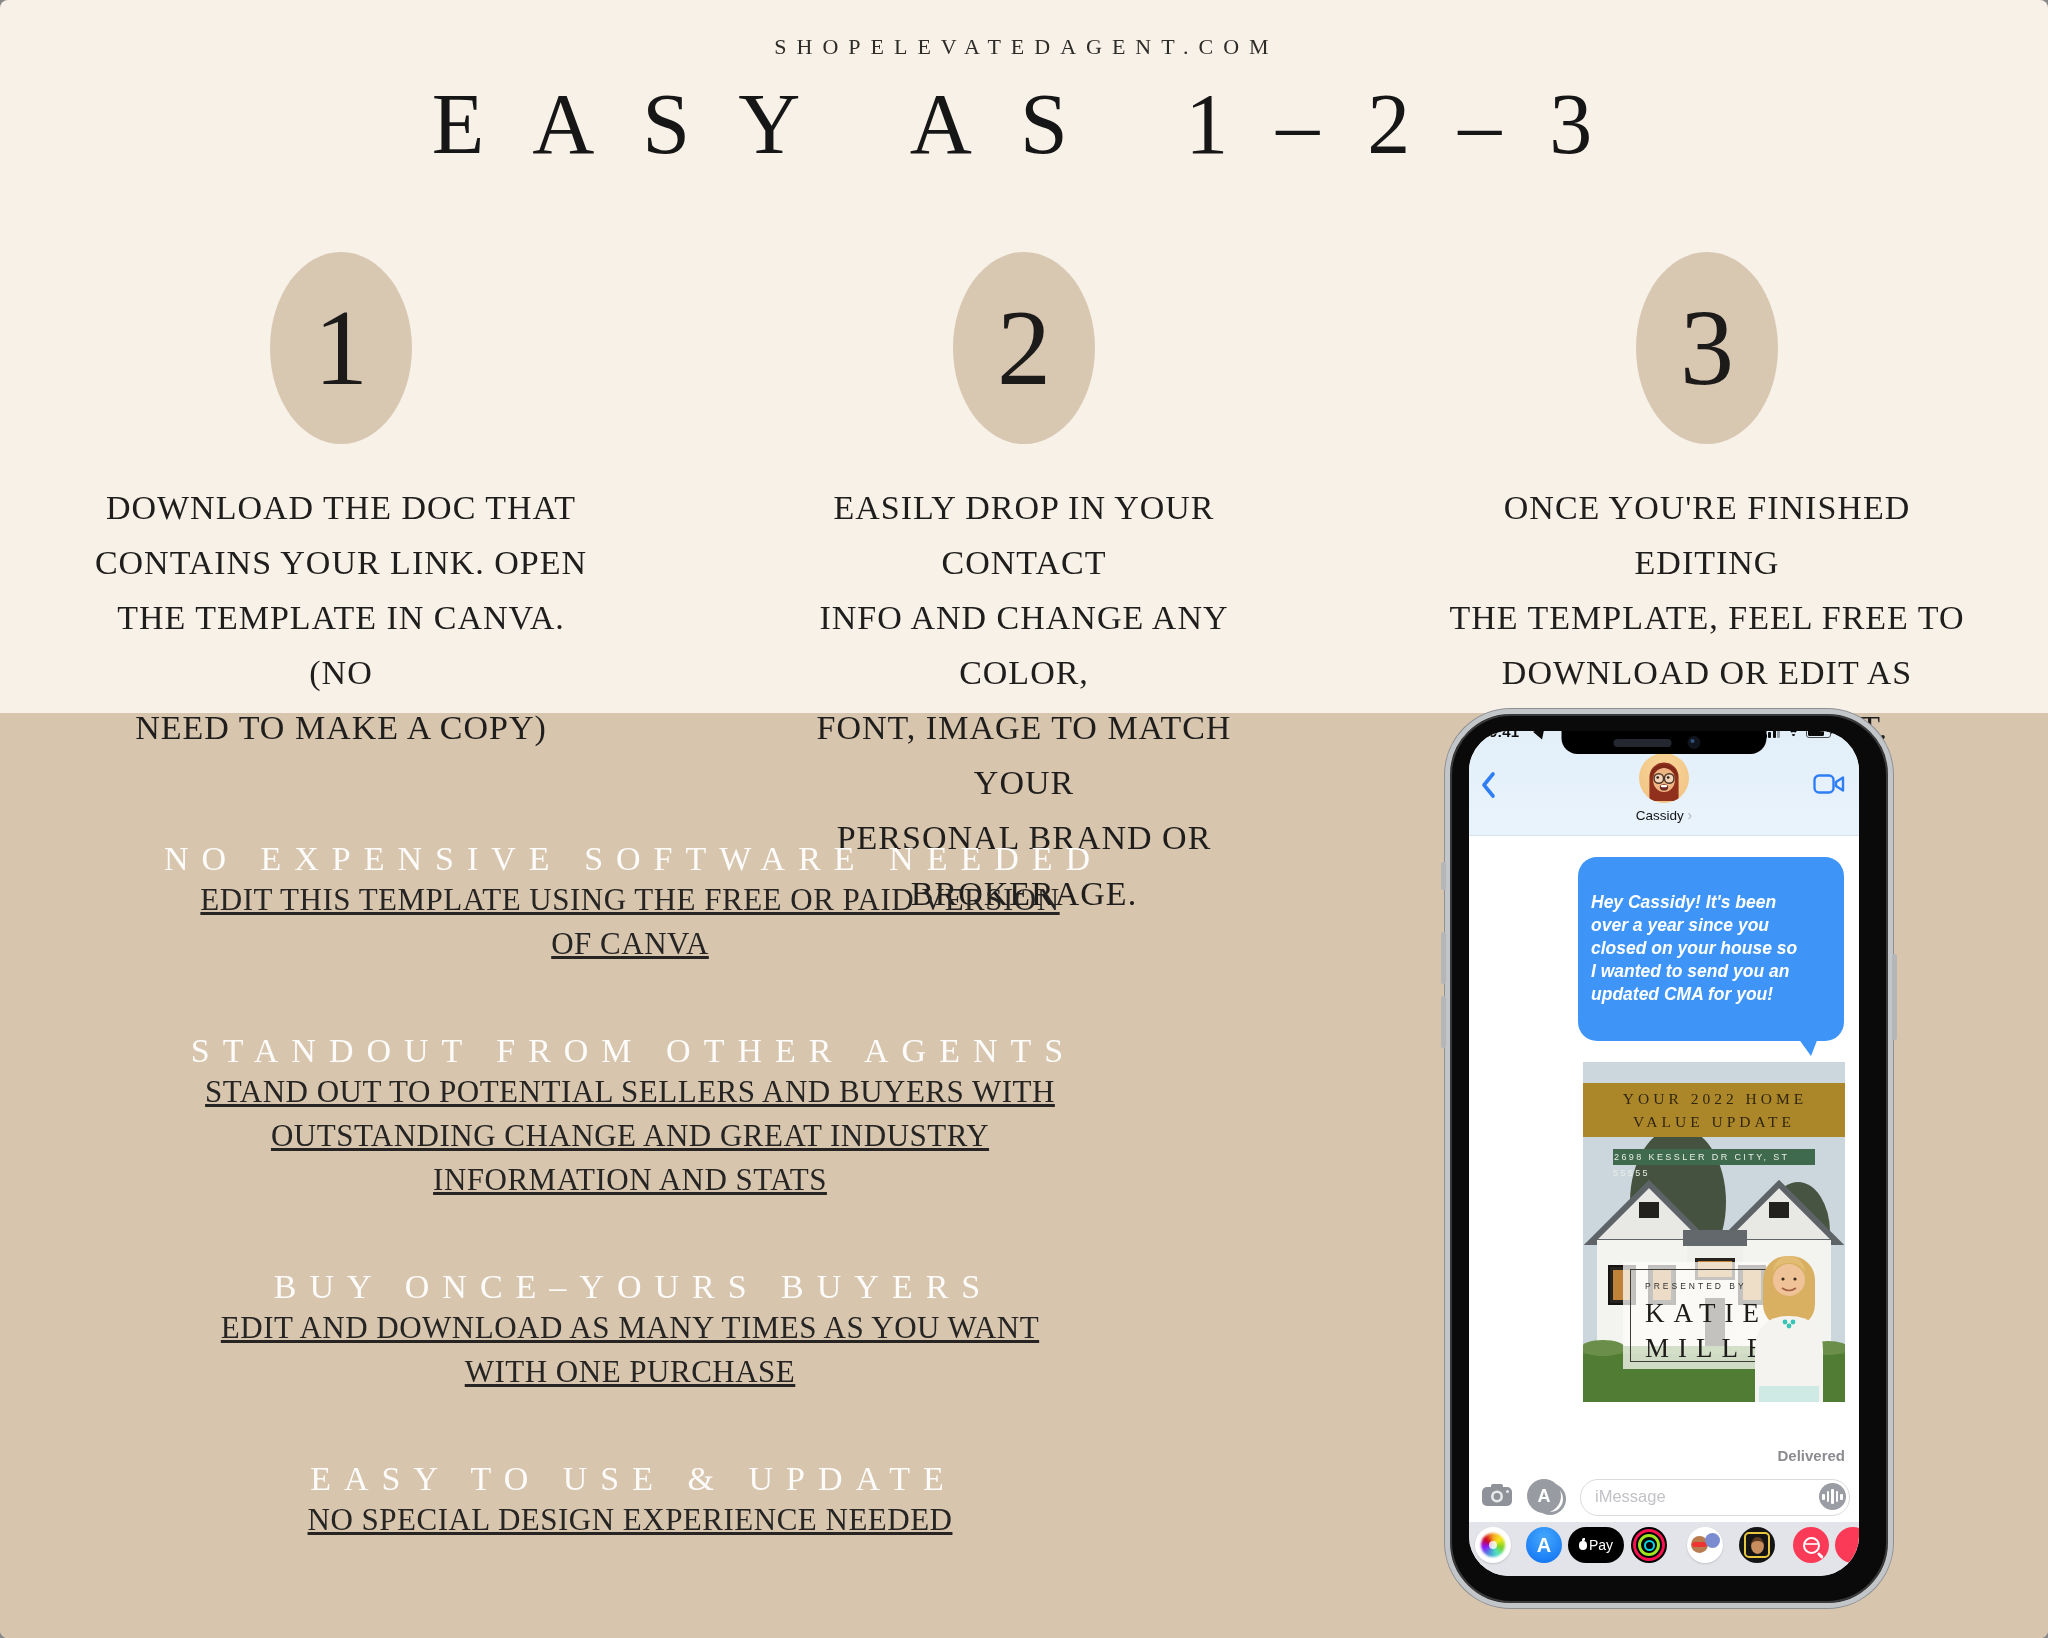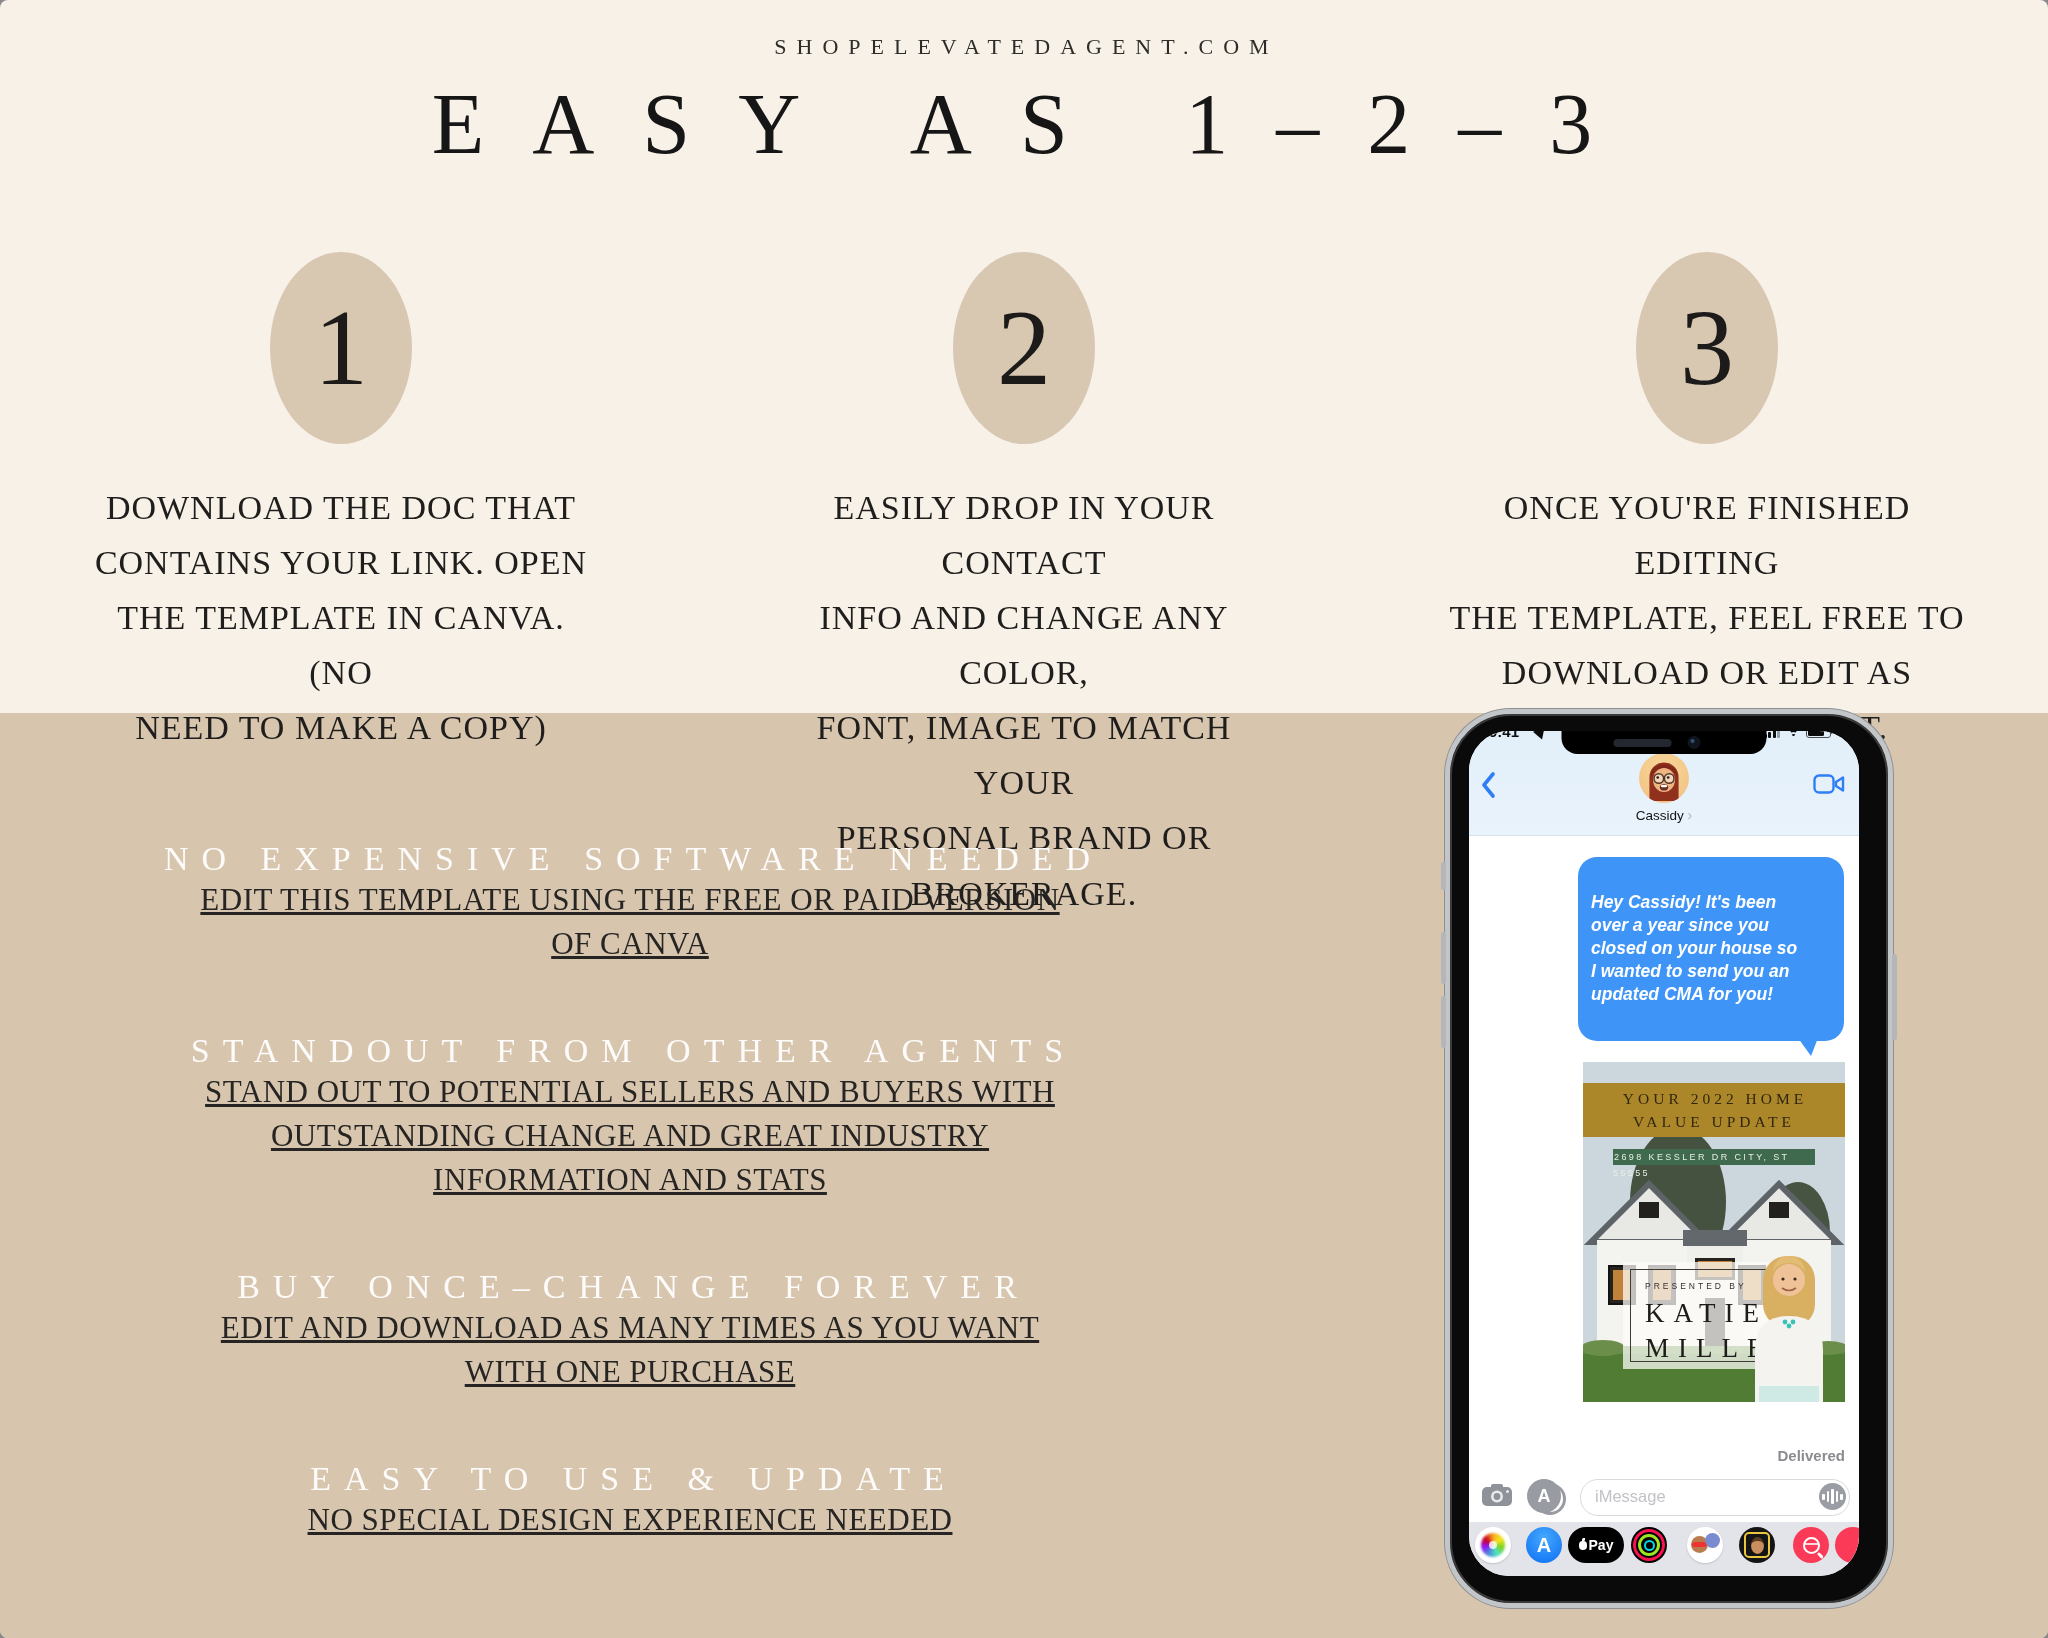--- a/index.html
+++ b/index.html
@@ -107,21 +107,21 @@
   .drawer{left:0;top:791px;width:100%;height:54px;background:#e3e4e9;}
   .app{position:absolute;top:5px;width:36px;height:36px;border-radius:50%;}
   .photos{left:6px;background:#fff;box-shadow:0 1px 2px rgba(0,0,0,0.15);}
   .photos::before{content:'';position:absolute;left:6px;top:6px;width:24px;height:24px;border-radius:50%;
       background:conic-gradient(#f5a623,#f8e71c,#7ed321,#50e3c2,#4a90d9,#9013fe,#d0021b,#f5a623);filter:blur(1px);}
   .photos::after{content:'';position:absolute;left:14px;top:14px;width:8px;height:8px;border-radius:50%;background:#ffffffcc;}
   .ast{left:57px;background:radial-gradient(circle at 50% 30%,#45a8fd,#0c6ef2);color:#fff;
        display:flex;align-items:center;justify-content:center;font-weight:700;font-size:20px;
        font-family:"Liberation Sans",sans-serif;}
   .apay{left:99px;width:56px;height:36px;border-radius:18px;background:#000;color:#fff;display:flex;
-        align-items:center;justify-content:center;font-size:14px;font-weight:700;gap:2px;}
+        align-items:center;justify-content:center;font-size:14px;font-weight:400;gap:2px;}
   .apple{display:inline-block;width:8px;height:9px;background:#fff;border-radius:45% 45% 48% 48%;position:relative;}
   .apple::before{content:'';position:absolute;left:3px;top:-3px;width:3px;height:3px;background:#fff;border-radius:50% 0;}
   .fit{left:162px;background:#000;display:flex;align-items:center;justify-content:center;}
   .ring{border-radius:50%;display:flex;align-items:center;justify-content:center;}
   .r1{width:26px;height:26px;border:3px solid #fa114f;}
   .r2{width:16px;height:16px;border:3px solid #9fe520;}
   .r3{width:7px;height:7px;border:2.5px solid #00d8e8;}
   .memo{left:218px;background:#fff;box-shadow:0 1px 2px rgba(0,0,0,0.15);overflow:hidden;}
   .memo .f1{position:absolute;left:4px;top:9px;width:17px;height:17px;border-radius:50%;background:#b97c4e;}
   .memo .f1::after{content:'';position:absolute;left:1px;top:6px;width:15px;height:5px;background:#e33;border-radius:3px;}
@@ -175,21 +175,21 @@
   </div>
 
   <div class="abs benefits">
     <div class="b-head">NO EXPENSIVE SOFTWARE NEEDED</div>
     <div class="b-body mt-b">EDIT THIS TEMPLATE USING THE FREE OR PAID VERSION
 OF CANVA</div>
     <div class="b-head mt-h">STANDOUT FROM OTHER AGENTS</div>
     <div class="b-body mt-b">STAND OUT TO POTENTIAL SELLERS AND BUYERS WITH
 OUTSTANDING CHANGE AND GREAT INDUSTRY
 INFORMATION AND STATS</div>
-    <div class="b-head mt-h">BUY ONCE–CHANGE FOREVER</div>
+    <div class="b-head mt-h">BUY ONCE–YOURS BUYERS</div>
     <div class="b-body mt-b">EDIT AND DOWNLOAD AS MANY TIMES AS YOU WANT
 WITH ONE PURCHASE</div>
     <div class="b-head mt-h">EASY TO USE &amp; UPDATE</div>
     <div class="b-body mt-b">NO SPECIAL DESIGN EXPERIENCE NEEDED</div>
   </div>
 
   <div class="abs phone">
     <div class="abs sidebtn btn-mute"></div>
     <div class="abs sidebtn btn-v1"></div>
     <div class="abs sidebtn btn-v2"></div>

